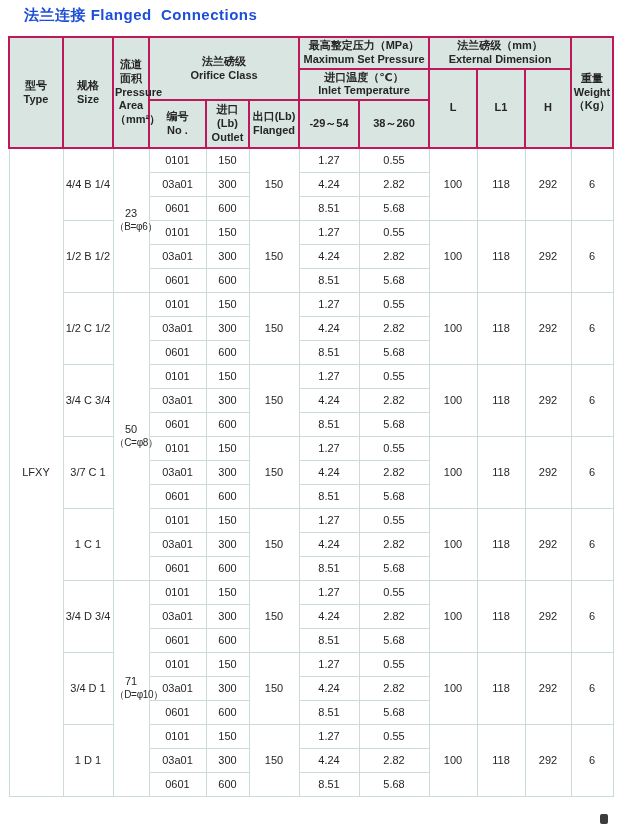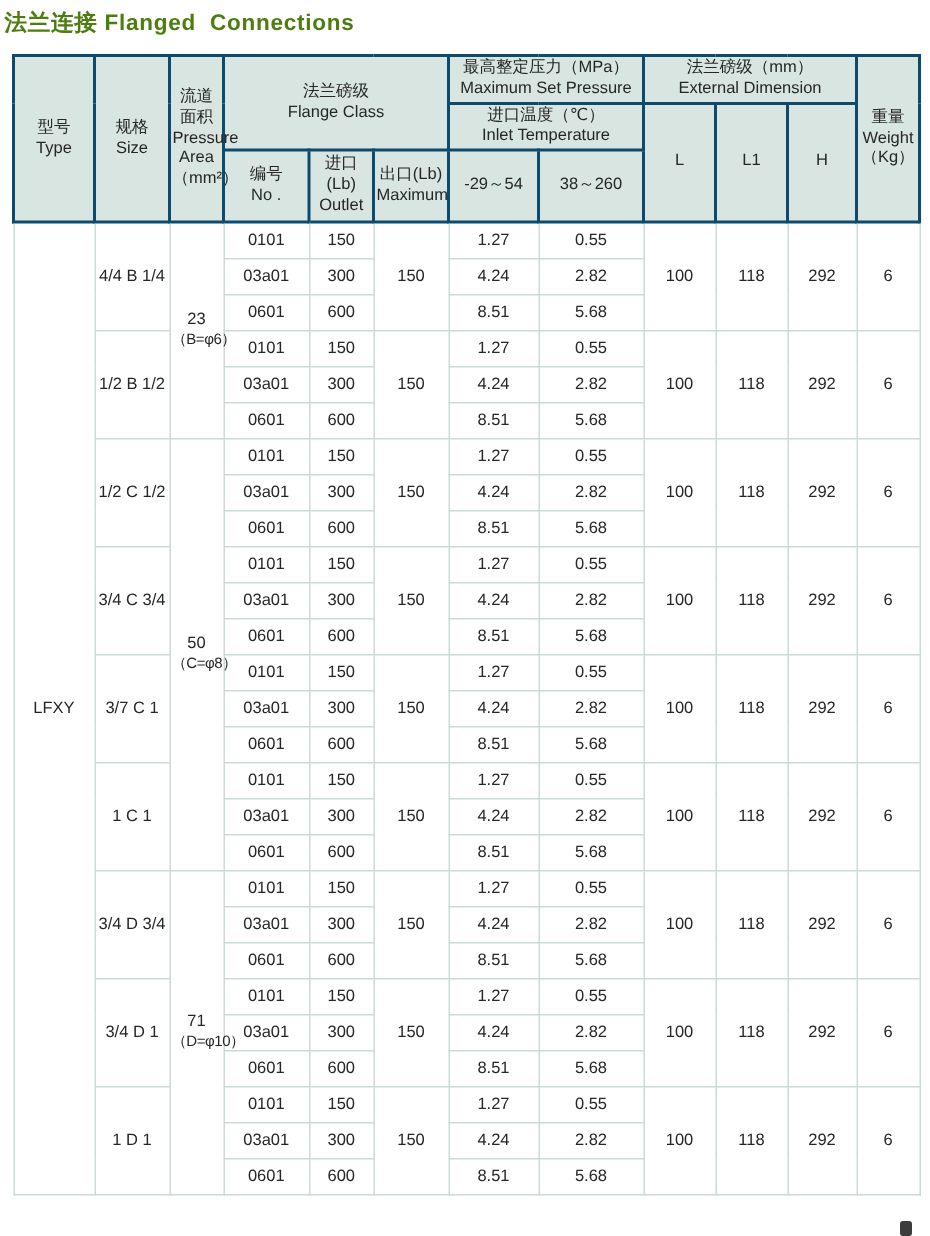--- a/index.html
+++ b/index.html
@@ -2,32 +2,32 @@
 <html><head>
 <meta charset="utf-8">
 <style>
   html,body{margin:0;padding:0;}
   body{
     width:620px;height:824px;position:relative;background:#ffffff;
     font-family:"Liberation Sans","DejaVu Sans",sans-serif;
     color:#262626;overflow:hidden;
   }
   .title{
-    position:absolute;left:3px;top:6px;margin:0;
-    font-size:15px;font-weight:bold;color:#4d7c0f;
+    position:absolute;left:24px;top:6px;margin:0;
+    font-size:15px;font-weight:bold;color:#1d4ed8;
     white-space:pre;letter-spacing:0.5px;
   }
   table.spec{
     position:absolute;left:8px;top:36px;width:604px;
     border-collapse:collapse;table-layout:fixed;
     font-size:11px;line-height:1.25;
   }
   table.spec th{
-    background:#d9e5e0;border:2px solid #0c4a6e;
-    font-weight:normal;padding:1px;text-align:center;vertical-align:middle;
+    background:#d9e5e0;border:2px solid #be185d;
+    font-weight:bold;padding:1px;text-align:center;vertical-align:middle;
   }
   table.spec td{
     background:#ffffff;border:1px solid #ccdbd5;
     text-align:center;vertical-align:middle;height:23px;padding:0 1px;
   }
   tr.hrow-1 th{height:24px}
   tr.hrow-2 th{height:26px}
   tr.hrow-3 th{height:44px}
   .hline{display:block}
   .orifice-note{font-size:10px;letter-spacing:-0.3px}
@@ -68,21 +68,21 @@
       </th>
       <th rowspan="3">
         <span class="hline">流道</span>
         <span class="hline">面积</span>
         <span class="hline">Pressure</span>
         <span class="hline">Area</span>
         <span class="hline">（mm²）</span>
       </th>
       <th colspan="3" rowspan="2">
         <span class="hline">法兰磅级</span>
-        <span class="hline">Flange Class</span>
+        <span class="hline">Orifice Class</span>
       </th>
       <th colspan="2">
         <span class="hline">最高整定压力（MPa）</span>
         <span class="hline">Maximum Set Pressure</span>
       </th>
       <th colspan="3">
         <span class="hline">法兰磅级（mm）</span>
         <span class="hline">External Dimension</span>
       </th>
       <th rowspan="3">
@@ -104,21 +104,21 @@
       <th>
         <span class="hline">编号</span>
         <span class="hline">No .</span>
       </th>
       <th>
         <span class="hline">进口(Lb)</span>
         <span class="hline">Outlet</span>
       </th>
       <th>
         <span class="hline">出口(Lb)</span>
-        <span class="hline">Maximum</span>
+        <span class="hline">Flanged</span>
       </th>
       <th>-29～54</th>
       <th>38～260</th>
     </tr>
   </thead>
   <tbody id="table-body">
       <tr>
         <td rowspan="27">LFXY</td>
         <td rowspan="3">4/4 B 1/4</td>
         <td rowspan="6">

